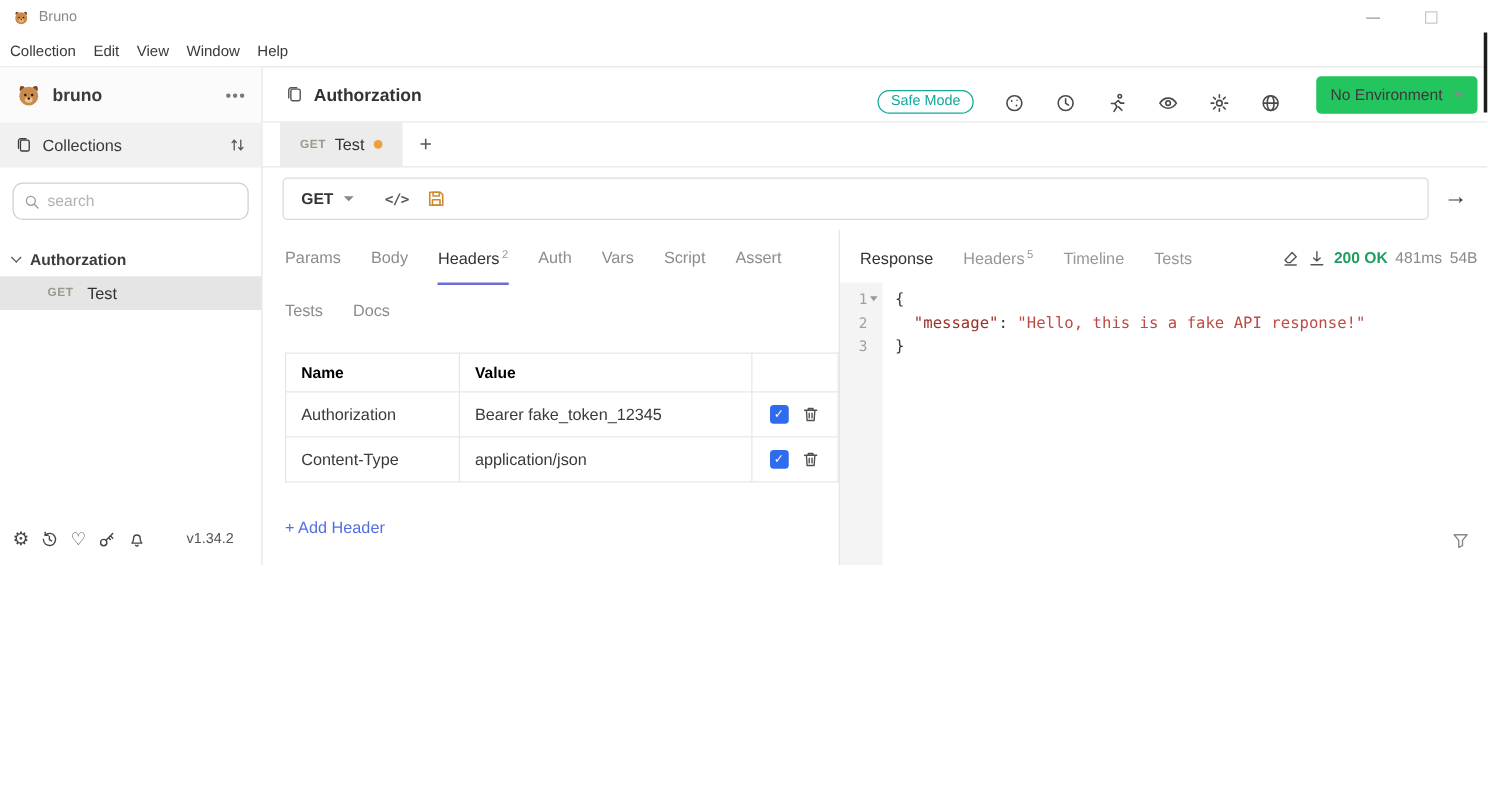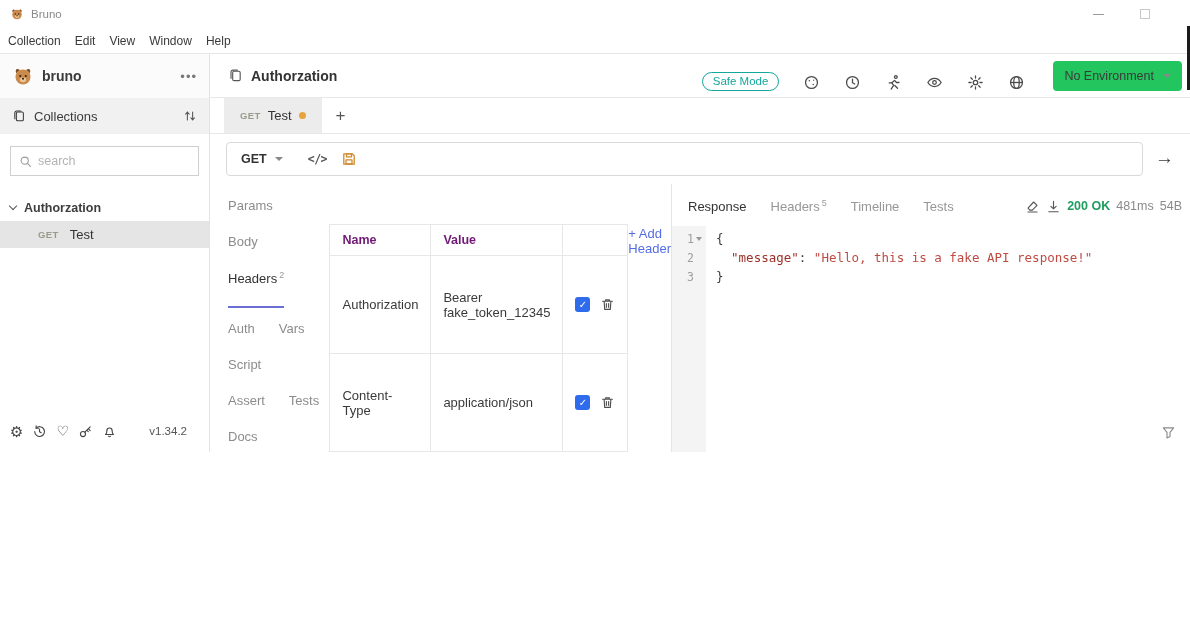--- a/index.html
+++ b/index.html
@@ -21,21 +21,21 @@
 
   .main{flex:1;display:flex;min-height:0}
 
   
   .sidebar{width:210px;flex:0 0 210px;border-right:1px solid #e3e3e3;display:flex;flex-direction:column;min-height:0;background:#fff}
   .side-top{height:44px;flex:0 0 44px;display:flex;align-items:center;padding:0 12px;background:#fbfbfb}
   .ws-name{font-size:14px;font-weight:600;color:#3a3a3a;margin-left:8px}
   .dots{margin-left:auto;color:#777;font-size:13px;letter-spacing:1px}
   .collections-bar{height:36px;flex:0 0 36px;background:#f1f1f1;display:flex;align-items:center;gap:8px;padding:0 12px;font-size:13px;color:#3a3a3a}
   .sort-icon{margin-left:auto;color:#555;display:flex}
-  .searchbox{margin:12px 10px 8px;height:30px;border:1px solid #cfcfcf;border-radius:0;display:flex;align-items:center;gap:6px;padding:0 8px;color:#9a9a9a}
+  .searchbox{margin:12px 10px 8px;height:30px;border:1px solid #cfcfcf;border-radius:8px;display:flex;align-items:center;gap:6px;padding:0 8px;color:#9a9a9a}
   .searchbox input{border:none;outline:none;flex:1;font-size:12.5px;color:#555;font-family:inherit;background:transparent}
   .searchbox input::placeholder{color:#b3b3b3}
   .tree{margin-top:10px}
   .tree-collection{height:27px;display:flex;align-items:center;gap:8px;padding:0 10px;font-size:12.5px;font-weight:700;color:#3d3d3d}
   .chev{width:6px;height:6px;border-right:1.6px solid #555;border-bottom:1.6px solid #555;transform:rotate(45deg);margin-top:-4px}
   .tree-request{height:27px;display:flex;align-items:center;gap:11px;padding-left:38px;background:#e5e5e5;font-size:13px;color:#333}
   .method-sm{font-size:9.5px;font-weight:600;color:#9a9a8c;letter-spacing:.4px}
   .side-bottom{margin-top:auto;height:34px;flex:0 0 34px;display:flex;align-items:center;gap:9px;padding:0 22px 8px 10px;color:#454545}
   .gear-glyph{font-size:15px;line-height:1;color:#454545}
   .heart-glyph{font-size:14px;line-height:1;color:#454545}
@@ -61,28 +61,28 @@
   .url-method{display:flex;align-items:center;gap:8px;padding:0 12px 0 14px;font-size:12.5px;font-weight:600;color:#333}
   .url-text{flex:1;font-size:13px;color:#333;white-space:nowrap;overflow:hidden}
   .box-icons{display:flex;align-items:center;gap:14px;padding:0 13px}
   .code-glyph{font-size:11.5px;font-weight:600;color:#555;font-family:"DejaVu Sans Mono",monospace;letter-spacing:-.5px}
   .save-icon{color:#cf8a2e;display:flex}
   .send-btn{font-size:19px;color:#3a3a3a;padding:0 4px 2px}
 
   .panes{flex:1;display:flex;min-height:0}
 
   
-  .request-pane{width:462px;flex:0 0 462px;border-right:1px solid #e5e5e5;padding:14px 0 0 18px;display:flex;flex-direction:row;min-height:0}
+  .request-pane{width:462px;flex:0 0 462px;border-right:1px solid #e5e5e5;padding:14px 0 0 18px;display:flex;flex-direction:column;min-height:0}
   .rtabs{display:flex;flex-wrap:wrap;column-gap:24px;row-gap:13px;font-size:13px;color:#8c8c8c;padding-right:8px}
   .rtab{cursor:default}
   .rtab.active{color:#333;padding-bottom:12px;border-bottom:2px solid #6b6fd3}
   sup.cnt{font-size:9px;color:#9a9a9a;margin-left:2px}
   .htable{margin-top:26px;border-collapse:collapse}
   .htable th,.htable td{border:1px solid #e7e7e7;font-size:13px;padding:10px 12px;text-align:left;font-weight:400;color:#3a3a3a}
-  .htable th{font-size:12.5px;font-weight:600;color:#701a75;padding:8px 12px}
+  .htable th{font-size:12.5px;font-weight:600;color:#000000;padding:8px 12px}
   .c-name{width:132px}.c-value{width:222px}.c-ctl{width:66px}
   .ctl-wrap{display:flex;align-items:center;justify-content:center;gap:10px}
   .checkbox{width:15px;height:15px;border-radius:3px;background:#2f6bed;display:flex;align-items:center;justify-content:center}
   .checkbox::after{content:"✓";color:#fff;font-size:10px;font-weight:700}
   .trash{display:flex;color:#4f4f4f}
   .add-header{margin-top:28px;font-size:13px;color:#546de5}
 
   
   .response-pane{flex:1;display:flex;flex-direction:column;min-width:0;min-height:0;position:relative;padding-top:14px;overflow:hidden}
   .resp-tabs{display:flex;align-items:center;gap:24px;font-size:13px;color:#979797;padding:0 8px 0 16px}

